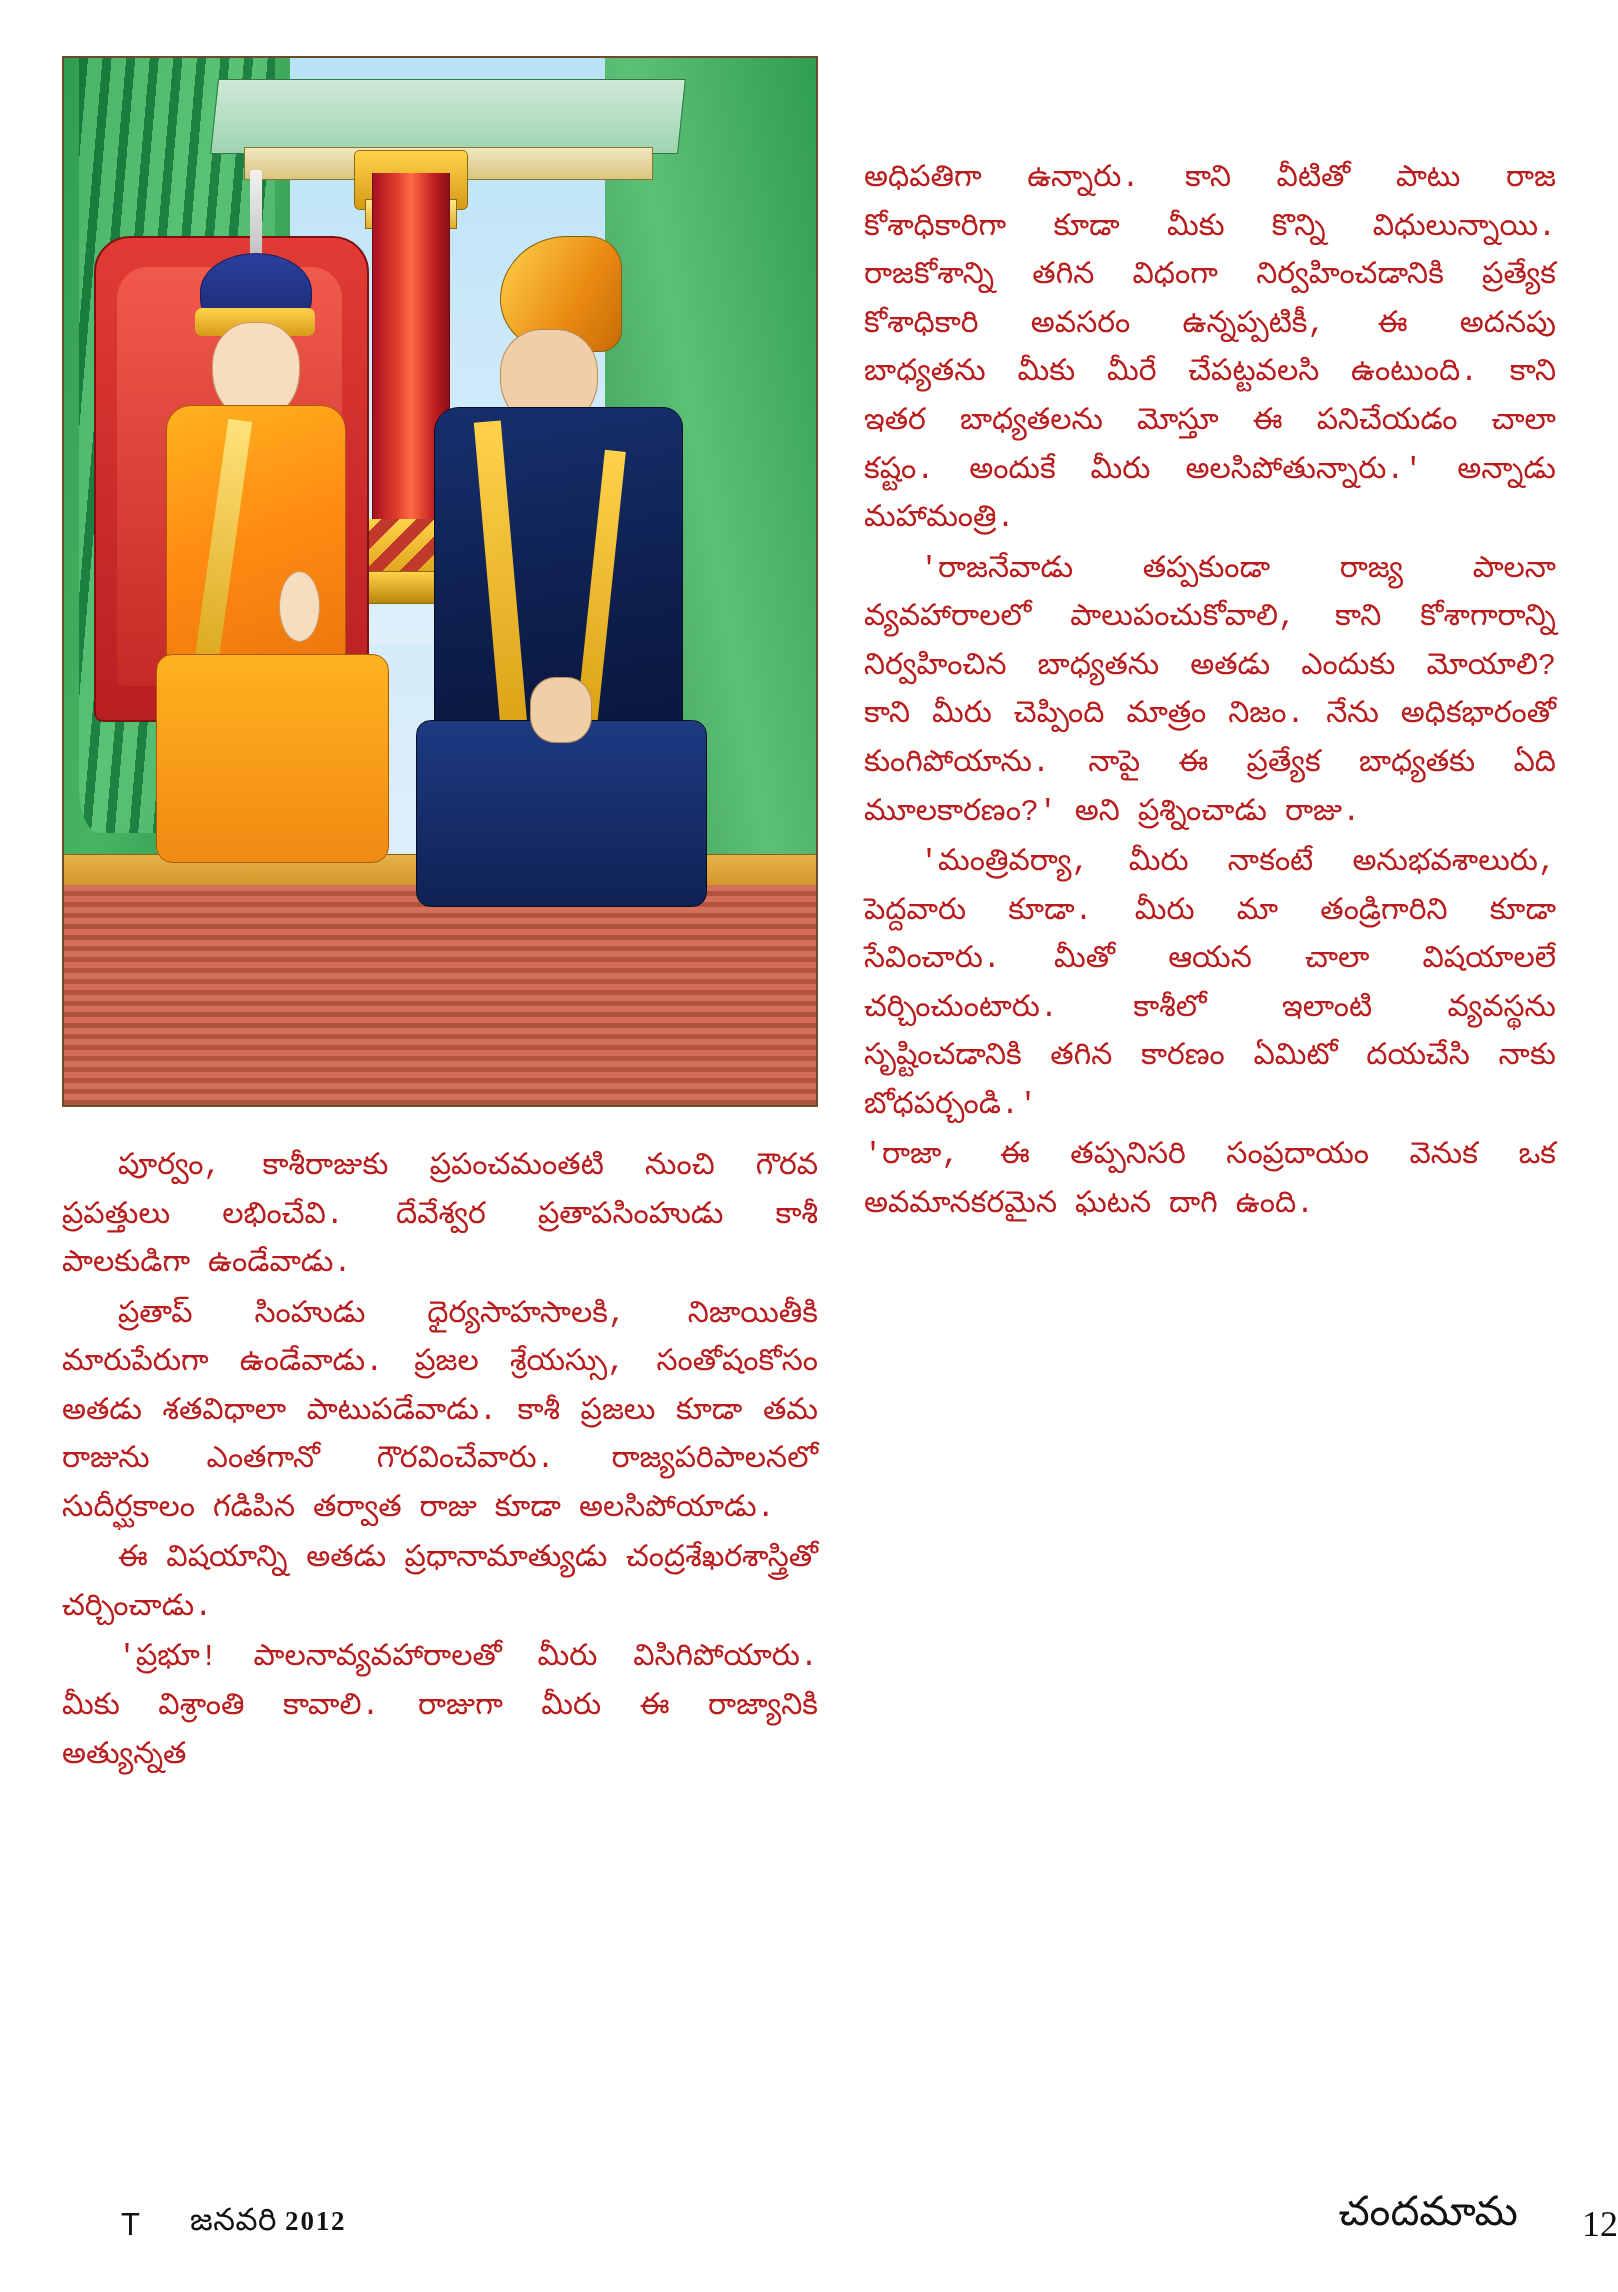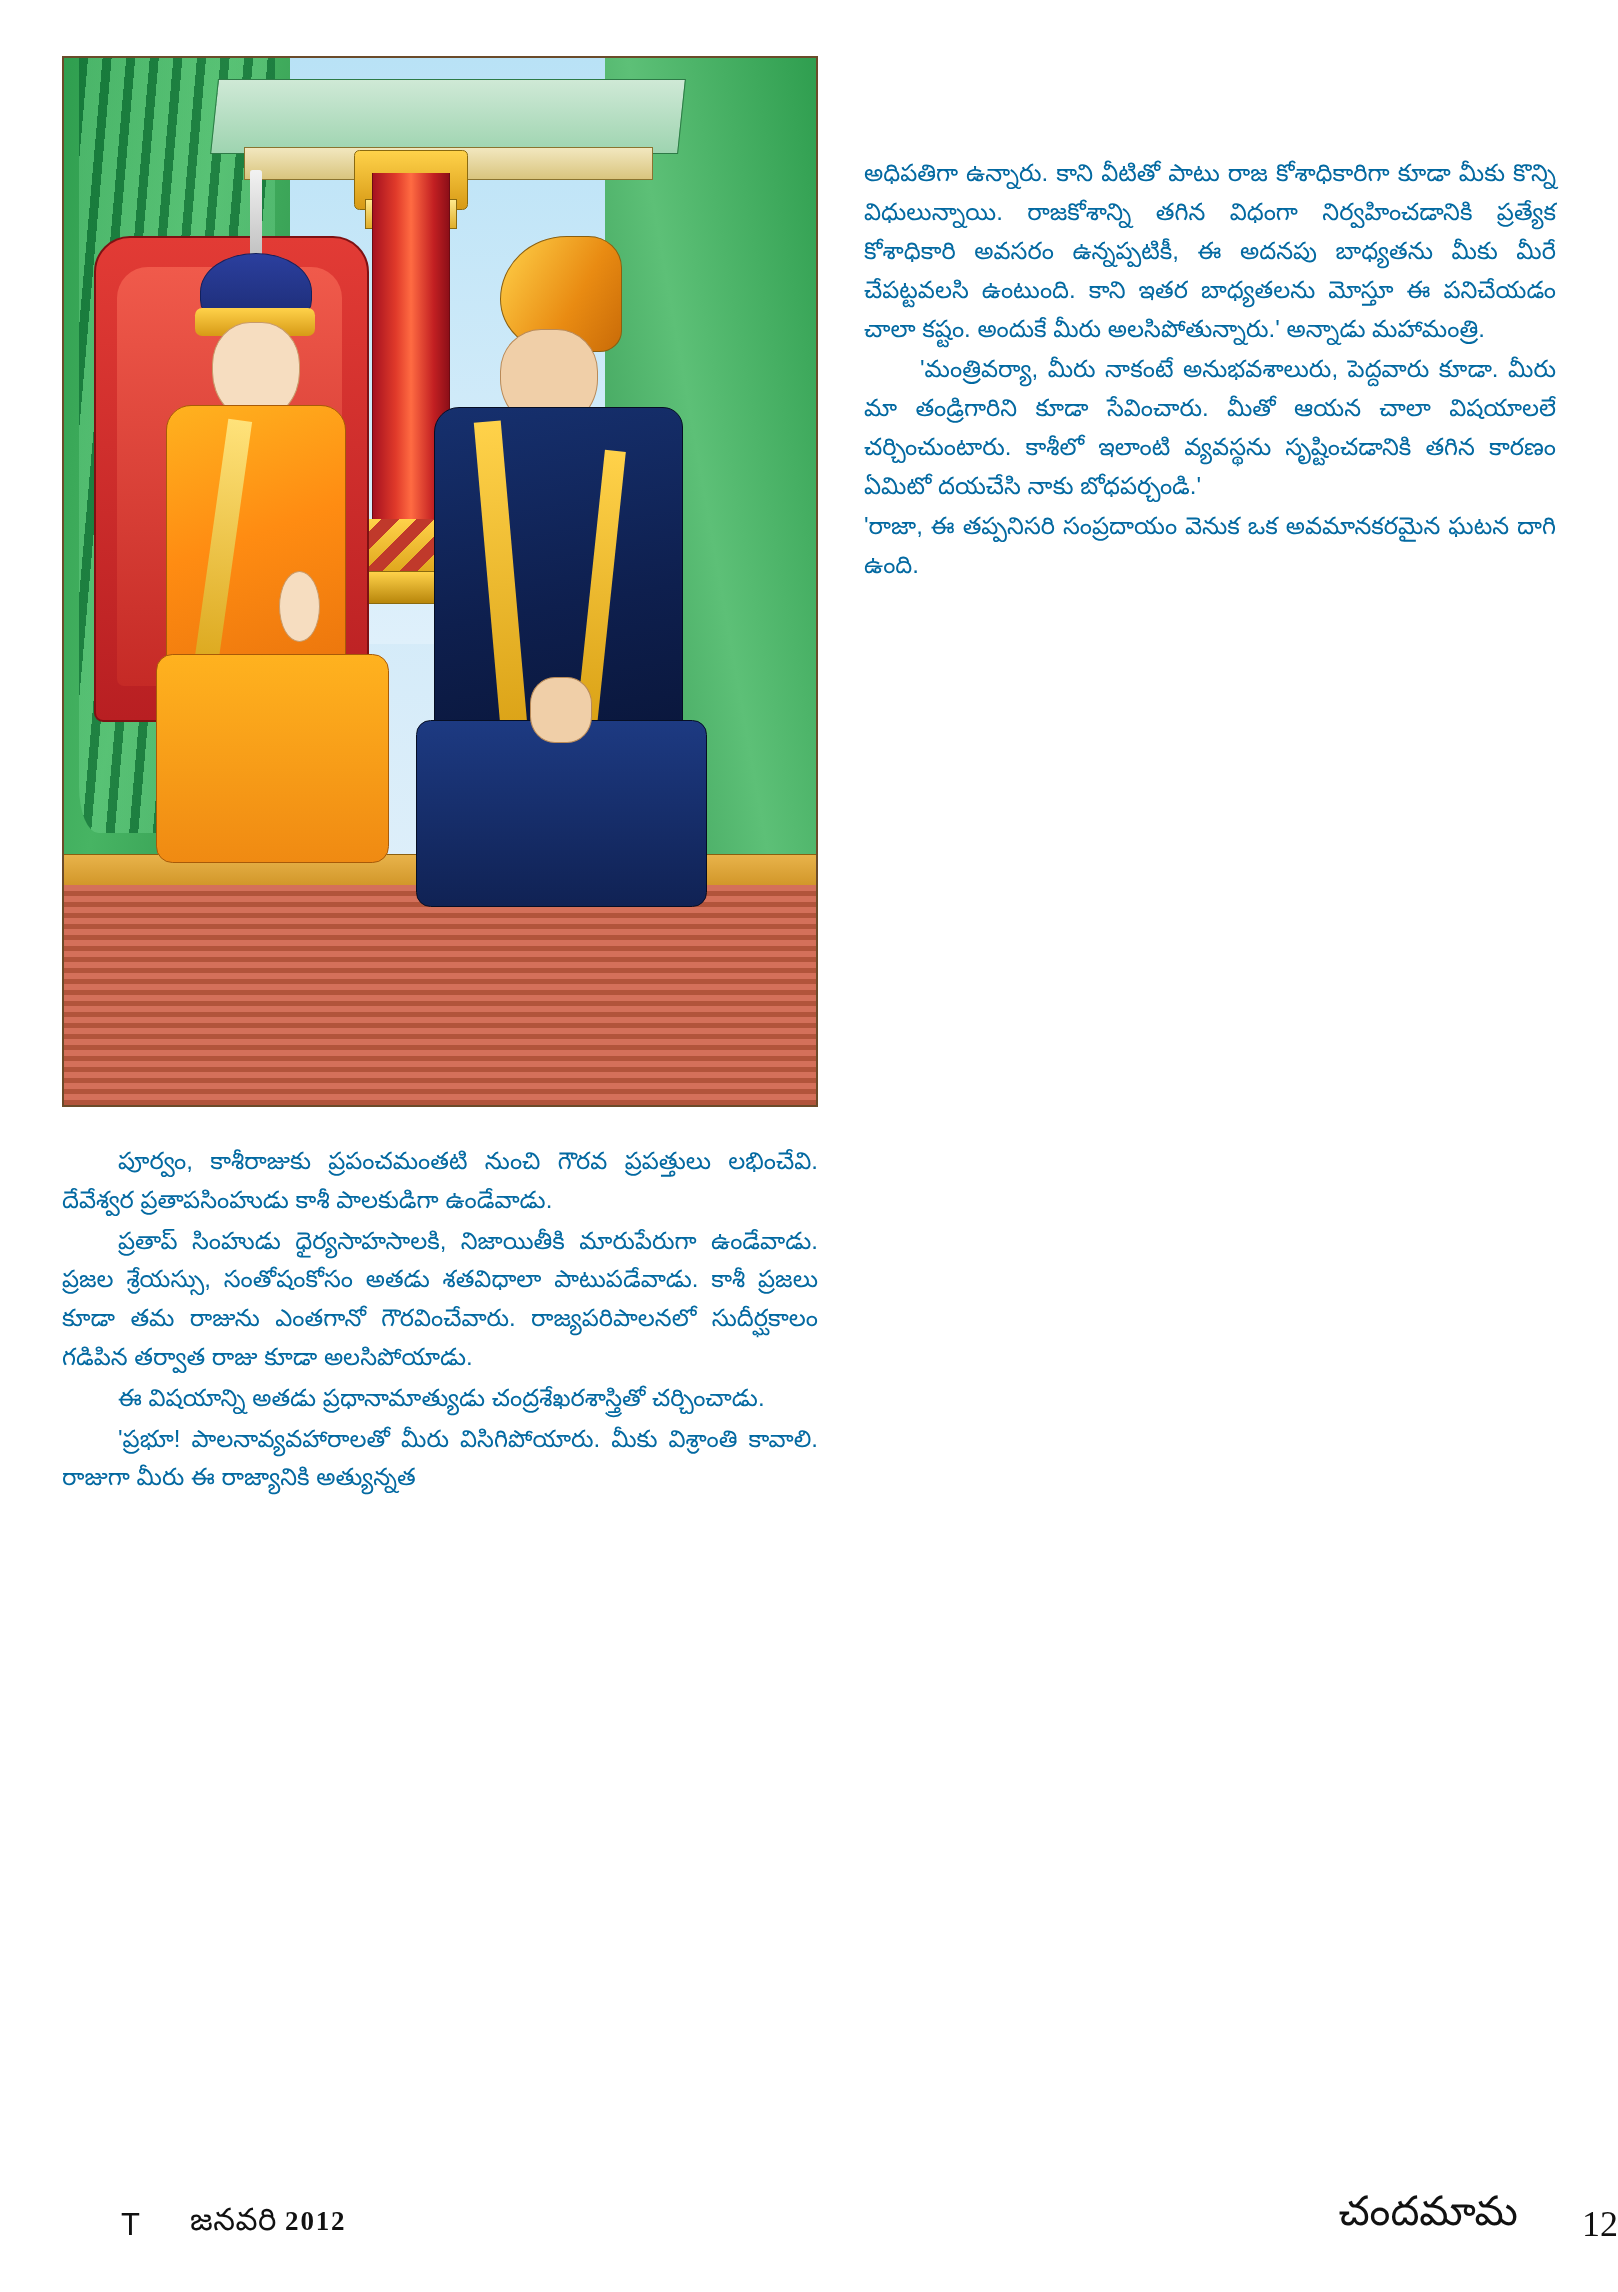--- a/index.html
+++ b/index.html
@@ -205,23 +205,23 @@
     border-radius: 14.5px;
   }
   .minister .hands {
     position: absolute; left: 40%; top: 62%; width: 20%; height: 9%;
     background: #f0cfa8; border: 1.8px solid #b98a58; border-radius: 40%;
   }
 
   
   .col {
     position: absolute;
-    font-family: Liberation Sans, sans-serif;
-    color: #0369a1;
-    font-size: 24px;
+    font-family: Liberation Mono, monospace;
+    color: #b91c1c;
+    font-size: 30px;
     line-height: 1.62;
     text-align: justify;
     text-justify: inter-word;
   }
   .col-left  { left: 62px;  top: 1142px; width: 756px; }
   .col-right { left: 864px; top: 154px;  width: 692px; }
 
   .col p { margin: 0 0 1.8px 0; }
   .col p.indent { text-indent: 56px; }
 
@@ -297,20 +297,21 @@
 
   <div class="col col-left">
     <p class="indent">పూర్వం, కాశీరాజుకు ప్రపంచమంతటి నుంచి గౌరవ ప్రపత్తులు లభించేవి. దేవేశ్వర ప్రతాపసింహుడు కాశీ పాలకుడిగా ఉండేవాడు.</p>
     <p class="indent">ప్రతాప్ సింహుడు ధైర్యసాహసాలకి, నిజాయితీకి మారుపేరుగా ఉండేవాడు. ప్రజల శ్రేయస్సు, సంతోషంకోసం అతడు శతవిధాలా పాటుపడేవాడు. కాశీ ప్రజలు కూడా తమ రాజును ఎంతగానో గౌరవించేవారు. రాజ్యపరిపాలనలో సుదీర్ఘకాలం గడిపిన తర్వాత రాజు కూడా అలసిపోయాడు.</p>
     <p class="indent">ఈ విషయాన్ని అతడు ప్రధానామాత్యుడు చంద్రశేఖరశాస్త్రితో చర్చించాడు.</p>
     <p class="indent">'ప్రభూ! పాలనావ్యవహారాలతో మీరు విసిగిపోయారు. మీకు విశ్రాంతి కావాలి. రాజుగా మీరు ఈ రాజ్యానికి అత్యున్నత</p>
   </div>
 
   <div class="col col-right">
     <p>అధిపతిగా ఉన్నారు. కాని వీటితో పాటు రాజ కోశాధికారిగా కూడా మీకు కొన్ని విధులున్నాయి. రాజకోశాన్ని తగిన విధంగా నిర్వహించడానికి ప్రత్యేక కోశాధికారి అవసరం ఉన్నప్పటికీ, ఈ అదనపు బాధ్యతను మీకు మీరే చేపట్టవలసి ఉంటుంది. కాని ఇతర బాధ్యతలను మోస్తూ ఈ పనిచేయడం చాలా కష్టం. అందుకే మీరు అలసిపోతున్నారు.' అన్నాడు మహామంత్రి.</p>
+    <p class="indent">'రాజనేవాడు తప్పకుండా రాజ్య పాలనా వ్యవహారాలలో పాలుపంచుకోవాలి, కాని కోశాగారాన్ని నిర్వహించిన బాధ్యతను అతడు ఎందుకు మోయాలి? కాని మీరు చెప్పింది మాత్రం నిజం. నేను అధికభారంతో కుంగిపోయాను. నాపై ఈ ప్రత్యేక బాధ్యతకు ఏది మూలకారణం?' అని ప్రశ్నించాడు రాజు.</p>
     <p class="indent">'మంత్రివర్యా, మీరు నాకంటే అనుభవశాలురు, పెద్దవారు కూడా. మీరు మా తండ్రిగారిని కూడా సేవించారు. మీతో ఆయన చాలా విషయాలలే చర్చించుంటారు. కాశీలో ఇలాంటి వ్యవస్థను సృష్టించడానికి తగిన కారణం ఏమిటో దయచేసి నాకు బోధపర్చండి.'</p>
     <p>'రాజా, ఈ తప్పనిసరి సంప్రదాయం వెనుక ఒక అవమానకరమైన ఘటన దాగి ఉంది.</p>
   </div>
 
   <div class="footer">
     <div class="footer-left">
       <span class="mark">T</span>
       <span>జనవరి</span>
       <span class="year">2012</span>
     </div>

